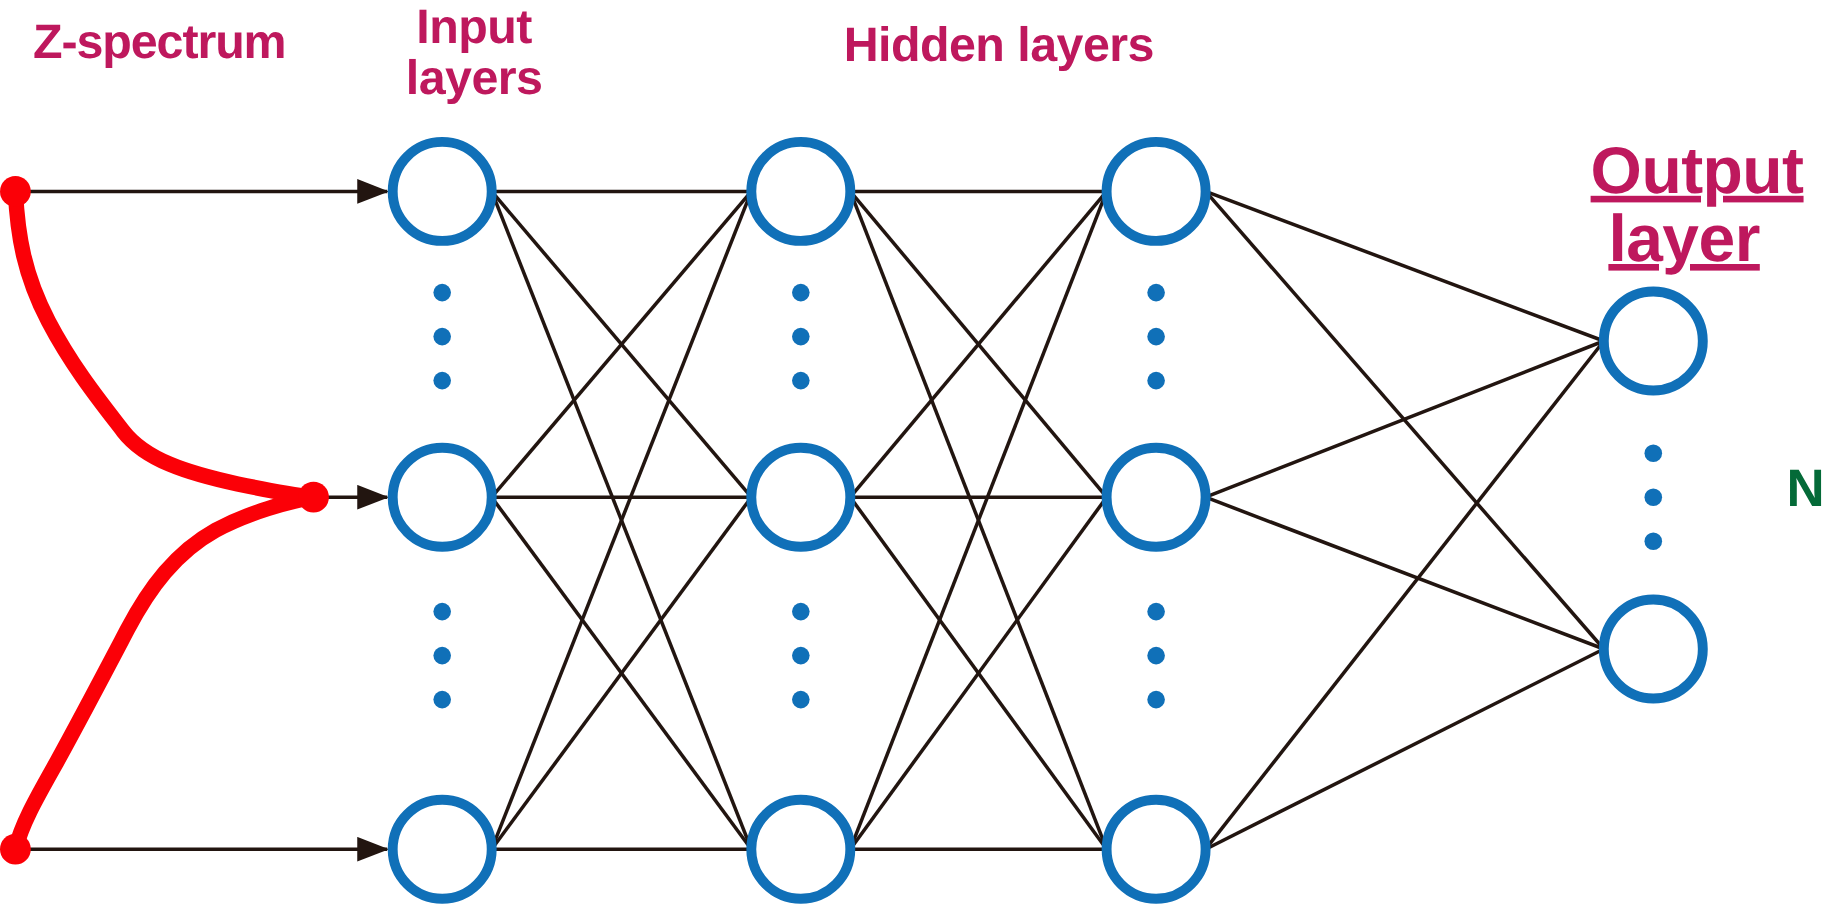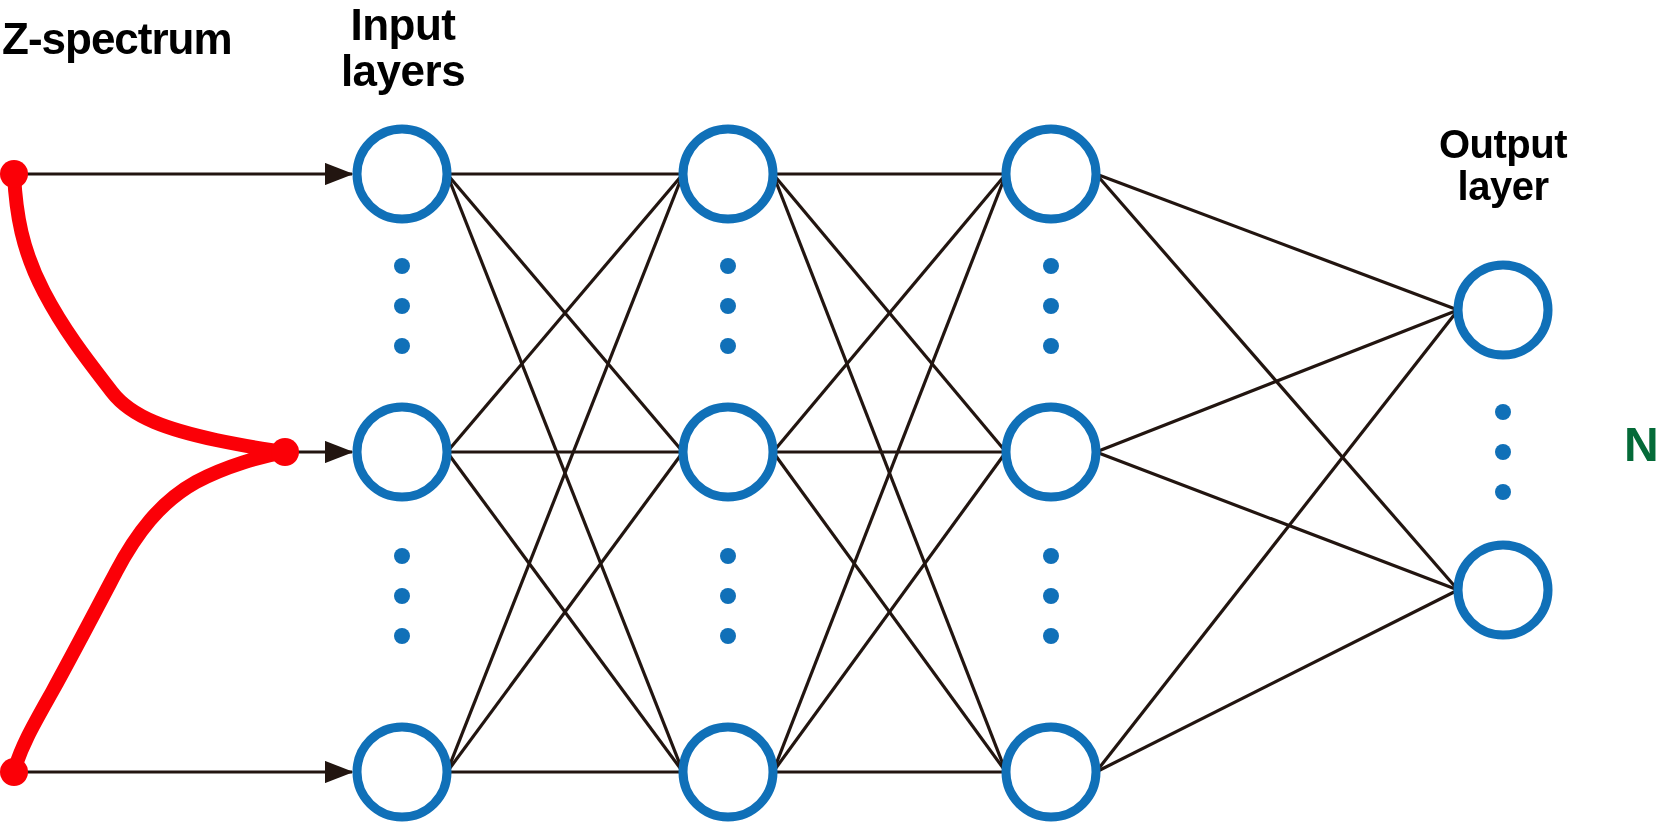--- a/index.html
+++ b/index.html
@@ -23,25 +23,26 @@
     left: 0;
     top: 0;
     width: 1657px;
     height: 824px;
     display: block;
   }
   .fig-label {
     position: absolute;
     font-family: "Liberation Sans", sans-serif;
     font-weight: bold;
-    color: #000000;
+    color: #be185d;
     line-height: 1.04;
     white-space: pre-line;
     text-align: center;
     letter-spacing: -0.5px;
+    margin-left: 28px;
   }
   #label-zspectrum {
     left: 2px;
     top: 16px;
     font-size: 44px;
     text-align: left;
     letter-spacing: -1px;
   }
   #label-input {
     left: 318px;
@@ -52,21 +53,22 @@
   #label-hidden {
     left: 640px;
     top: 18px;
     width: 480px;
     font-size: 44px;
   }
   #label-output {
     left: 1418px;
     top: 124px;
     width: 170px;
-    font-size: 40px;
+    font-size: 60px;
+    text-decoration: underline;
   }
   #label-n {
     position: absolute;
     left: 1624px;
     top: 417px;
     font-family: "Liberation Sans", sans-serif;
     font-weight: bold;
     font-size: 48px;
     color: #046A38;
     white-space: nowrap;
@@ -158,19 +160,20 @@
         <circle cx="1503" cy="452" r="8" fill="#1070B8"></circle>
         <circle cx="1503" cy="492" r="8" fill="#1070B8"></circle>
       </g>
   </svg>
 
   <div class="fig-label" id="label-zspectrum">Z-spectrum</div>
 
   <div class="fig-label" id="label-input">Input
 layers</div>
 
+  <div class="fig-label" id="label-hidden">Hidden layers</div>
 
   <div class="fig-label" id="label-output">Output
 layer</div>
 
   <div id="label-n">N</div>
 
 </div>
 
 </body></html>

